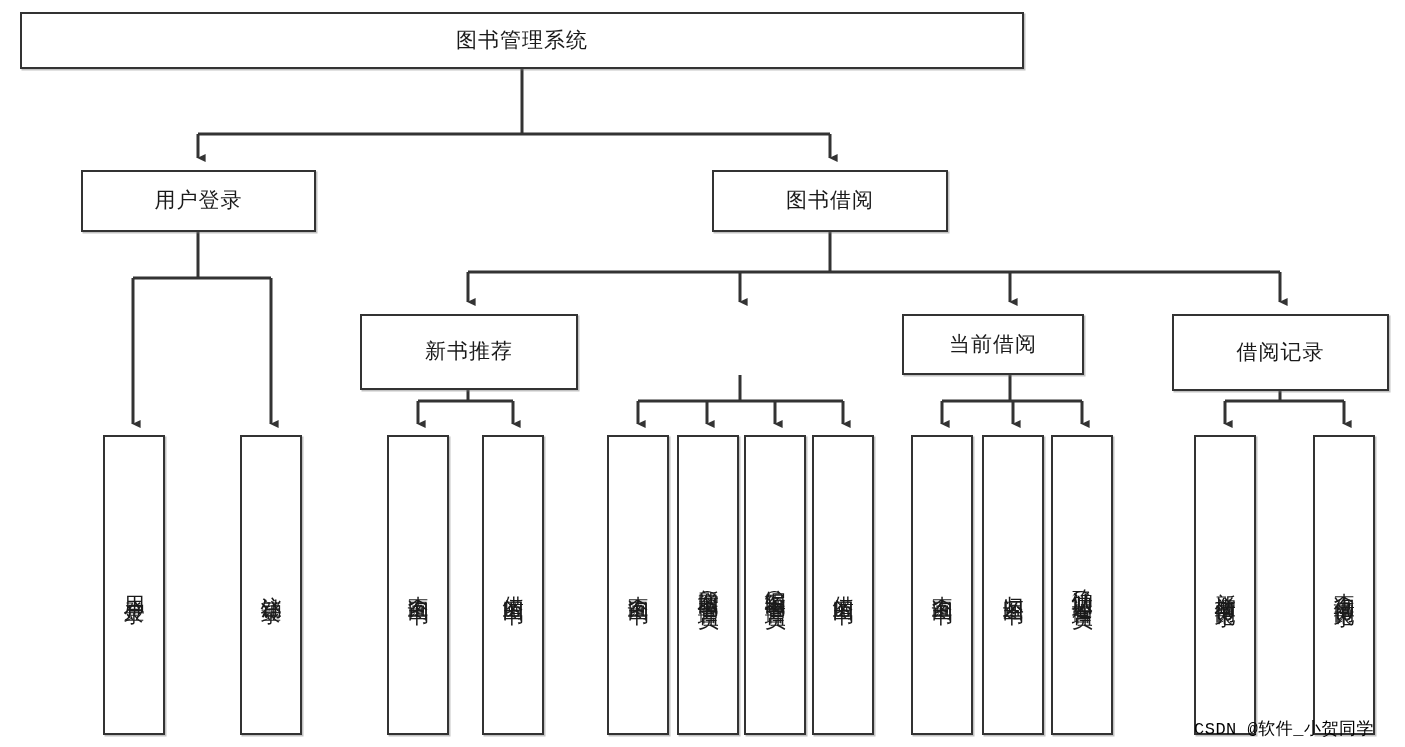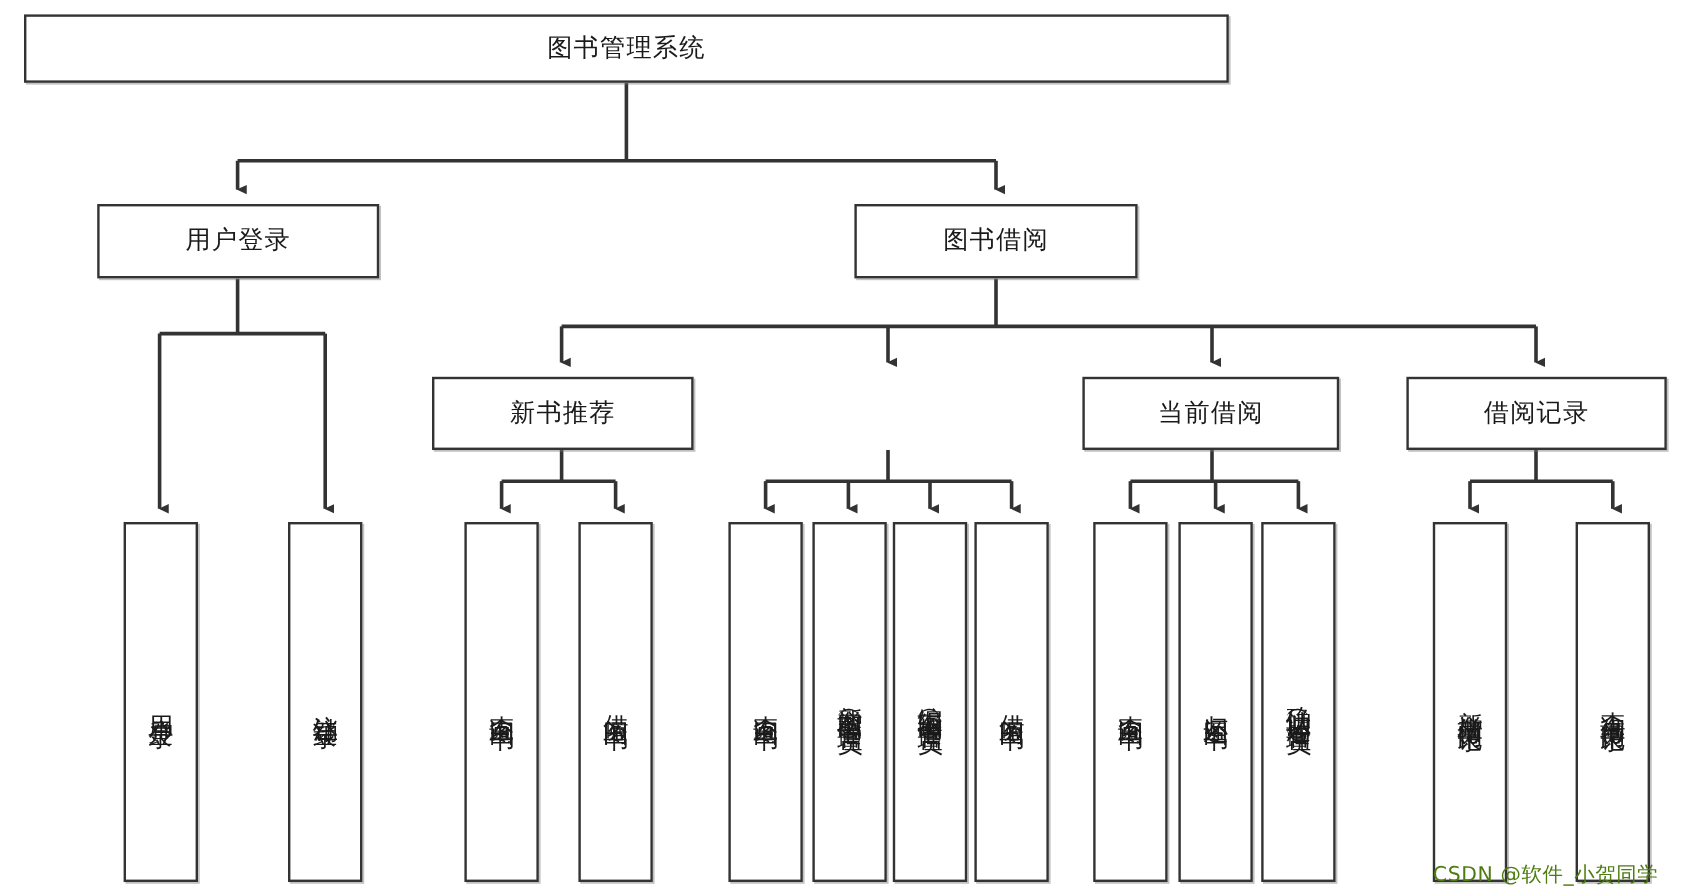--- a/index.html
+++ b/index.html
@@ -117,27 +117,27 @@
     <span class="node-label-h">图书管理系统</span>
   </div>
 
   <div class="node-box" style="left: 81px; top: 170px; width: 235px; height: 62px;">
     <span class="node-label-h">用户登录</span>
   </div>
   <div class="node-box" style="left: 712px; top: 170px; width: 236px; height: 62px;">
     <span class="node-label-h">图书借阅</span>
   </div>
 
-  <div class="node-box" style="left: 360px; top: 314px; width: 218px; height: 61px;">
+  <div class="node-box" style="left: 360px; top: 314px; width: 218px; height: 76px;">
     <span class="node-label-h">新书推荐</span>
   </div>
-  <div class="node-box" style="left: 902px; top: 314px; width: 214px; height: 61px; text-align: center;">
+  <div class="node-box" style="left: 902px; top: 314px; width: 182px; height: 61px; text-align: center;">
     <span class="node-label-h">当前借阅</span>
   </div>
-  <div class="node-box" style="left: 1172px; top: 314px; width: 217px; height: 61px;">
+  <div class="node-box" style="left: 1172px; top: 314px; width: 217px; height: 77px;">
     <span class="node-label-h">借阅记录</span>
   </div>
 
   <div class="node-box" style="left: 103px; top: 435px; width: 62px; height: 300px;">
     <span class="node-label-v">用户登录</span>
   </div>
   <div class="node-box" style="left: 240px; top: 435px; width: 62px; height: 300px;">
     <span class="node-label-v">注销登录</span>
   </div>
   <div class="node-box" style="left: 387px; top: 435px; width: 62px; height: 300px;">
@@ -167,14 +167,14 @@
   <div class="node-box" style="left: 1051px; top: 435px; width: 62px; height: 300px;">
     <span class="node-label-v">确认归还（管理员）</span>
   </div>
   <div class="node-box" style="left: 1194px; top: 435px; width: 62px; height: 300px;">
     <span class="node-label-v">新增借阅记录</span>
   </div>
   <div class="node-box" style="left: 1313px; top: 435px; width: 62px; height: 300px;">
     <span class="node-label-v">查询借阅记录</span>
   </div>
 
-  <div class="watermark" style="left: 1194px; top: 717px; color: #4d7c0f;">CSDN @软件_小贺同学</div>
+  <div class="watermark" style="left: 1194px; top: 717px; color: #000000; font-family: Liberation Mono, monospace;">CSDN @软件_小贺同学</div>
 </div>
 
 </body></html>

